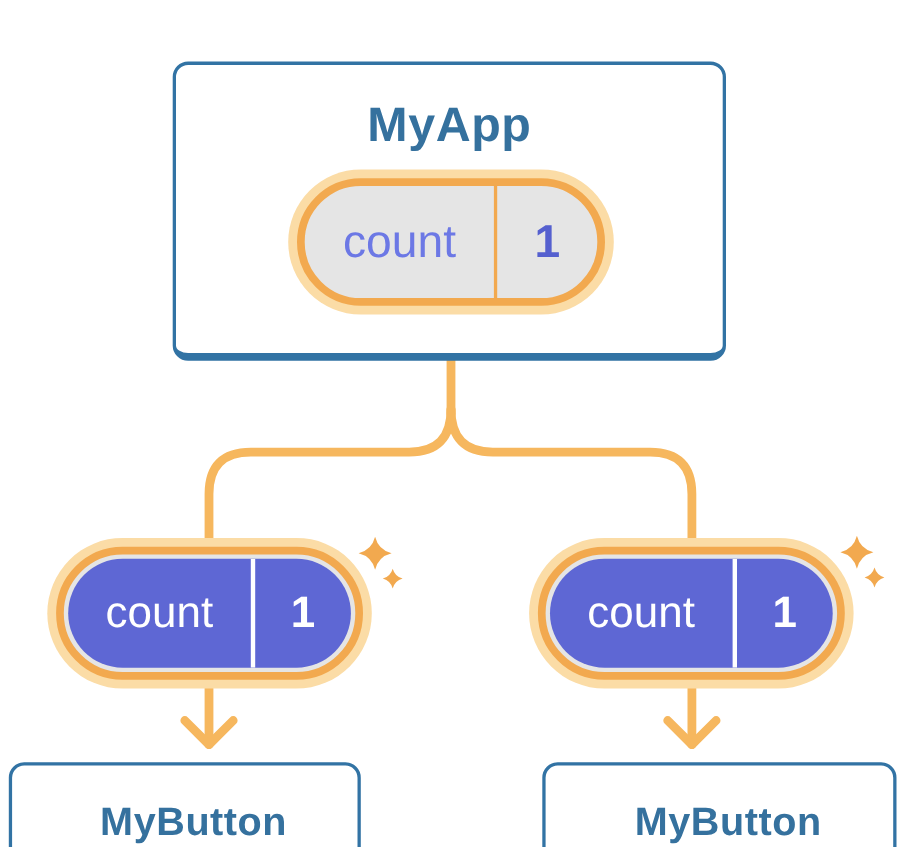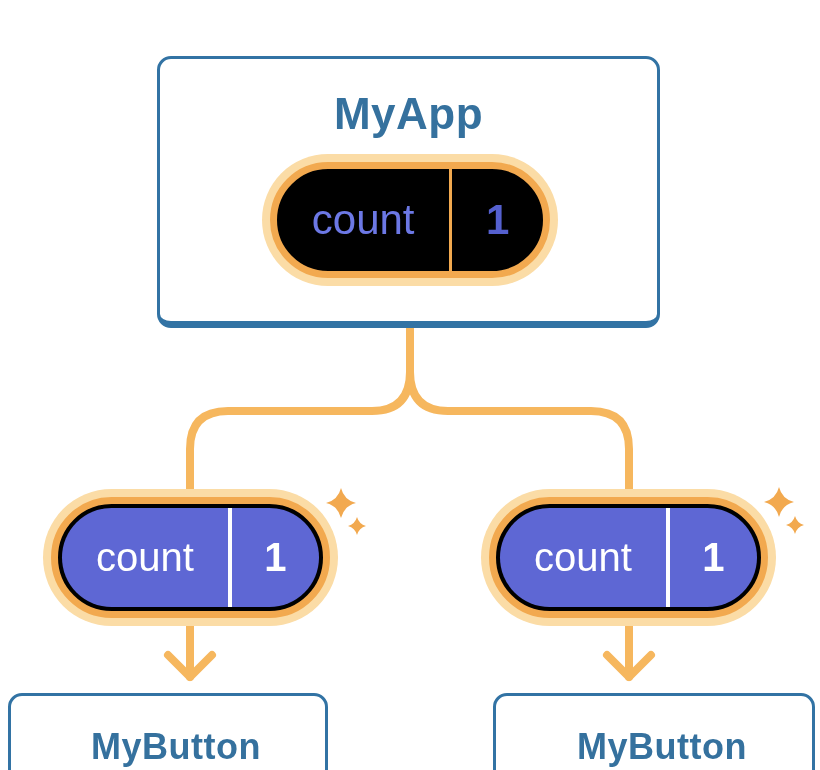--- a/index.html
+++ b/index.html
@@ -58,21 +58,21 @@
     font-size: 36px;
     letter-spacing: 0.5px;
   }
   .pill {
     position: absolute;
     box-sizing: border-box;
     display: flex;
     align-items: stretch;
     border: 7px solid #F2A94F;
     border-radius: 999px;
-    background: #000000;
+    background: #e5e5e5;
     box-shadow: 0 0 0 8px #FBDCA6;
     text-align: right;
   }
   .pill-state {
     left: 270px; top: 118px;
     width: 280px; height: 116px;
   }
   .pill-state .pill-cell {
     display: flex;
     align-items: center;

